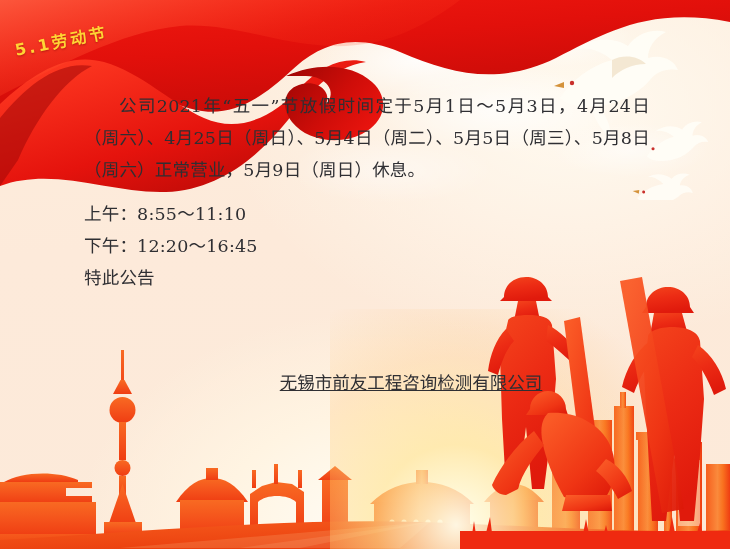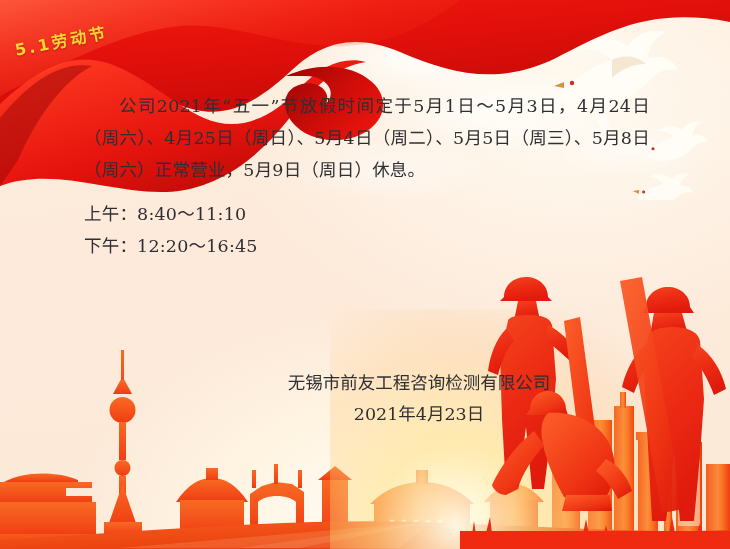--- a/index.html
+++ b/index.html
@@ -77,24 +77,25 @@
     line-height:32px;
     text-align:justify;
     letter-spacing:.2px;
   }
   .para-indent{ text-indent:2em; margin:0; }
   .para-block{ margin:0; }
   .para-gap{ height:12px; }
 
   .signature{
     position:absolute;
-    left:204px; top:368px; width:430px;
+    left:196px; top:368px; width:430px;
     font-size:17.5px;
     line-height:31px;
     text-align:center;
+    text-decoration:underline;
   }
   .sig-company{ margin:0; }
   .sig-date{ margin:0; }
 </style>
 </head>
 <body>
 
 <div id="poster">
 
   <div class="bg-base"></div>
@@ -345,23 +346,23 @@
         <rect x="0" y="272" width="270" height="18"></rect>
       </g>
     </svg>
   </div>
 
   <div class="content">
 
     <div class="body-text">
       <p class="para-indent">公司2021年“五一”节放假时间定于5月1日～5月3日，4月24日（周六）、4月25日（周日）、5月4日（周二）、5月5日（周三）、5月8日（周六）正常营业，5月9日（周日）休息。</p>
       <div class="para-gap"></div>
-      <p class="para-block">上午：8:40～11:10</p>
+      <p class="para-block">上午：8:55～11:10</p>
       <p class="para-block">下午：12:20～16:45</p>
+      <p class="para-block">特此公告</p>
     </div>
 
     <div class="signature">
       <p class="sig-company">无锡市前友工程咨询检测有限公司</p>
-      <p class="sig-date">2021年4月23日</p>
     </div>
 
   </div>
 </div>
 
 </body></html>

